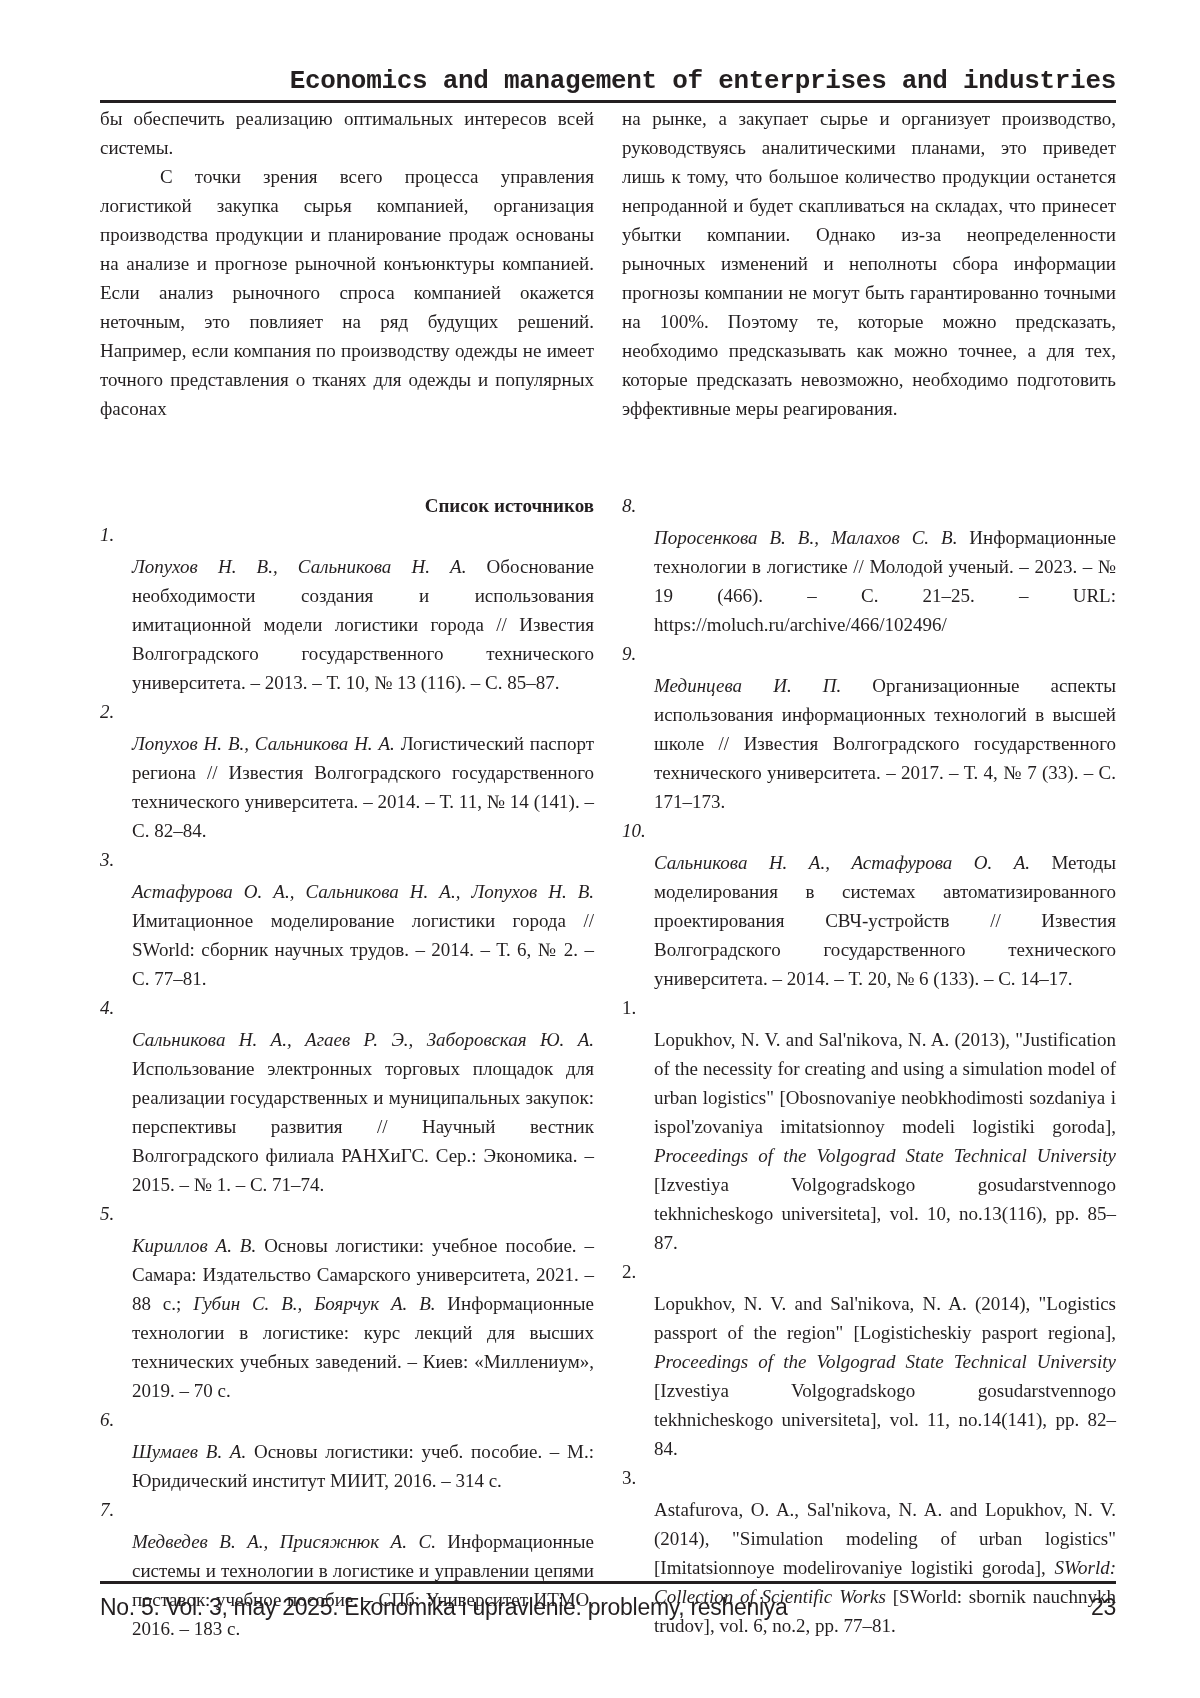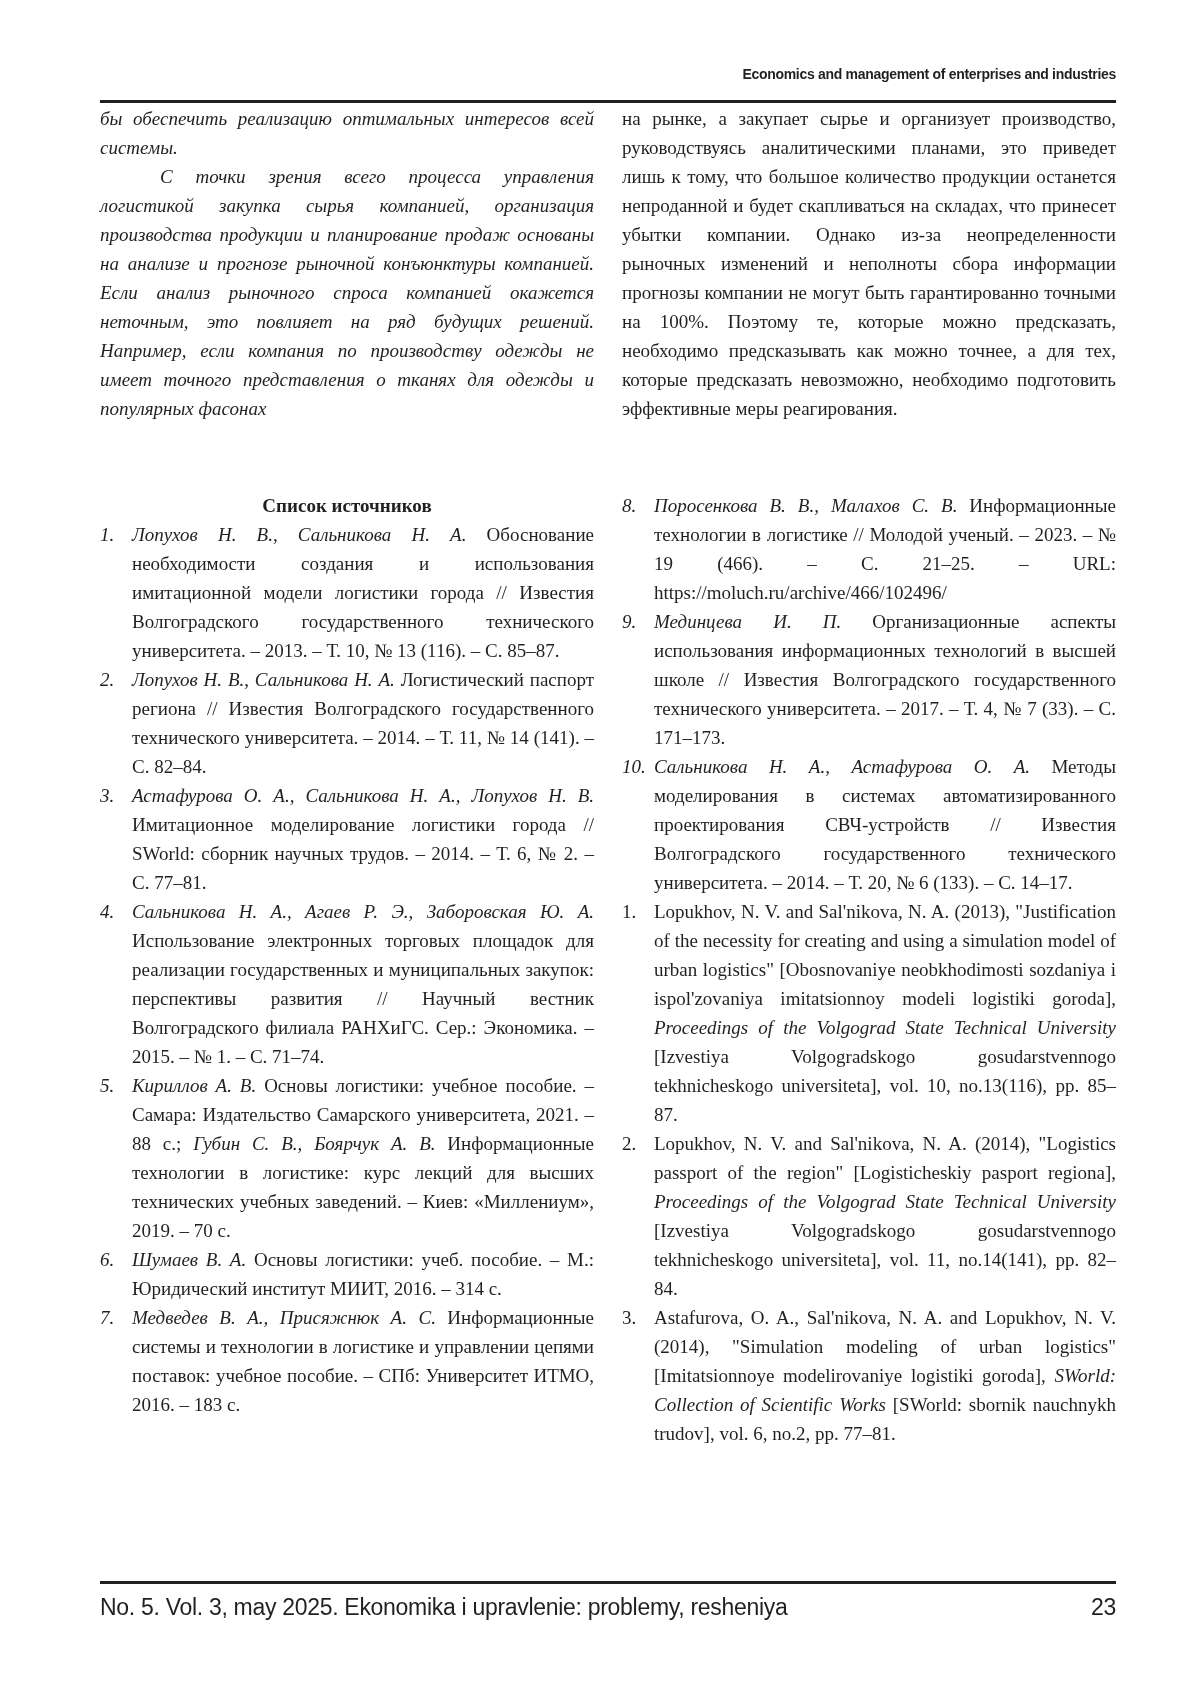--- a/index.html
+++ b/index.html
@@ -1,55 +1,55 @@
 <!DOCTYPE html>
 <html><head>
   <meta charset="utf-8">
   <style>
     * { margin: 0; padding: 0; box-sizing: border-box; }
     html, body { width: 1200px; height: 1698px; background: #ffffff; }
     body { position: relative; color: #231f20; font-family: "Liberation Serif", serif; }
 
     .running-head {
       position: absolute; left: 100px; top: 66px; width: 1016px;
-      text-align: right; font-family: Liberation Sans, sans-serif;
-      font-weight: bold; font-size: 14px; letter-spacing: -0.3px; color: #231f20;
+      text-align: right; font-family: Liberation Mono, monospace;
+      font-weight: bold; font-size: 26px; letter-spacing: -0.3px; color: #231f20;
     }
     .rule-top { position: absolute; left: 100px; top: 100px; width: 1016px; height: 3px; background: #231f20; }
     .rule-bottom { position: absolute; left: 100px; top: 1581px; width: 1016px; height: 3px; background: #231f20; }
 
     .footer {
       position: absolute; left: 100px; top: 1594px; width: 1016px;
       display: flex; justify-content: space-between;
       font-family: "Liberation Sans", sans-serif; font-size: 23px; letter-spacing: -0.3px;
     }
 
     .col { position: absolute; width: 494px; font-size: 19px; line-height: 29px; text-align: justify; }
     .col-left { left: 100px; }
     .col-right { left: 622px; }
 
     .para { text-align: justify; }
     .indent { text-indent: 60px; }
     .subhead { font-weight: bold; text-indent: 60px; }
 
-    .section-title { font-weight: bold; text-align: center; font-size: 19px; line-height: 29px; }
+    .section-title { font-weight: bold; text-align: right; font-size: 19px; line-height: 29px; }
 
     .ref { display: flex; }
     .ref-num { width: 32px; flex: none; }
     .ref-num.it { font-style: italic; }
-    .ref-body { flex: 1; text-align: justify; }
+    .ref-body { flex: 1; text-align: justify; margin-top: 32px; }
     .ref-body i { font-style: italic; }
   </style>
 </head>
 <body>
 
 <div class="running-head">Economics and management of enterprises and industries</div>
 <div class="rule-top"></div>
 
-<div class="col col-left" style="top:104px;font-style:italic;">
+<div class="col col-left" style="top:104px;">
   <p class="para">бы обеспечить реализацию оптимальных интересов всей системы.</p>
   <p class="para indent">С точки зрения всего процесса управления логистикой закупка сырья компанией, организация производства продукции и планирование продаж основаны на анализе и прогнозе рыночной конъюнктуры компанией. Если анализ рыночного спроса компанией окажется неточным, это повлияет на ряд будущих решений. Например, если компания по производству одежды не имеет точного представления о тканях для одежды и популярных фасонах</p>
 </div>
 
 <div class="col col-right" style="top:104px;">
   <p class="para">на рынке, а закупает сырье и организует производство, руководствуясь аналитическими планами, это приведет лишь к тому, что большое количество продукции останется непроданной и будет скапливаться на складах, что принесет убытки компании. Однако из-за неопределенности рыночных изменений и неполноты сбора информации прогнозы компании не могут быть гарантированно точными на 100%. Поэтому те, которые можно предсказать, необходимо предсказывать как можно точнее, а для тех, которые предсказать невозможно, необходимо подготовить эффективные меры реагирования.</p>
 </div>
 
 <div class="col col-left" style="top:491px;">
   <div class="section-title">Список источников</div>

